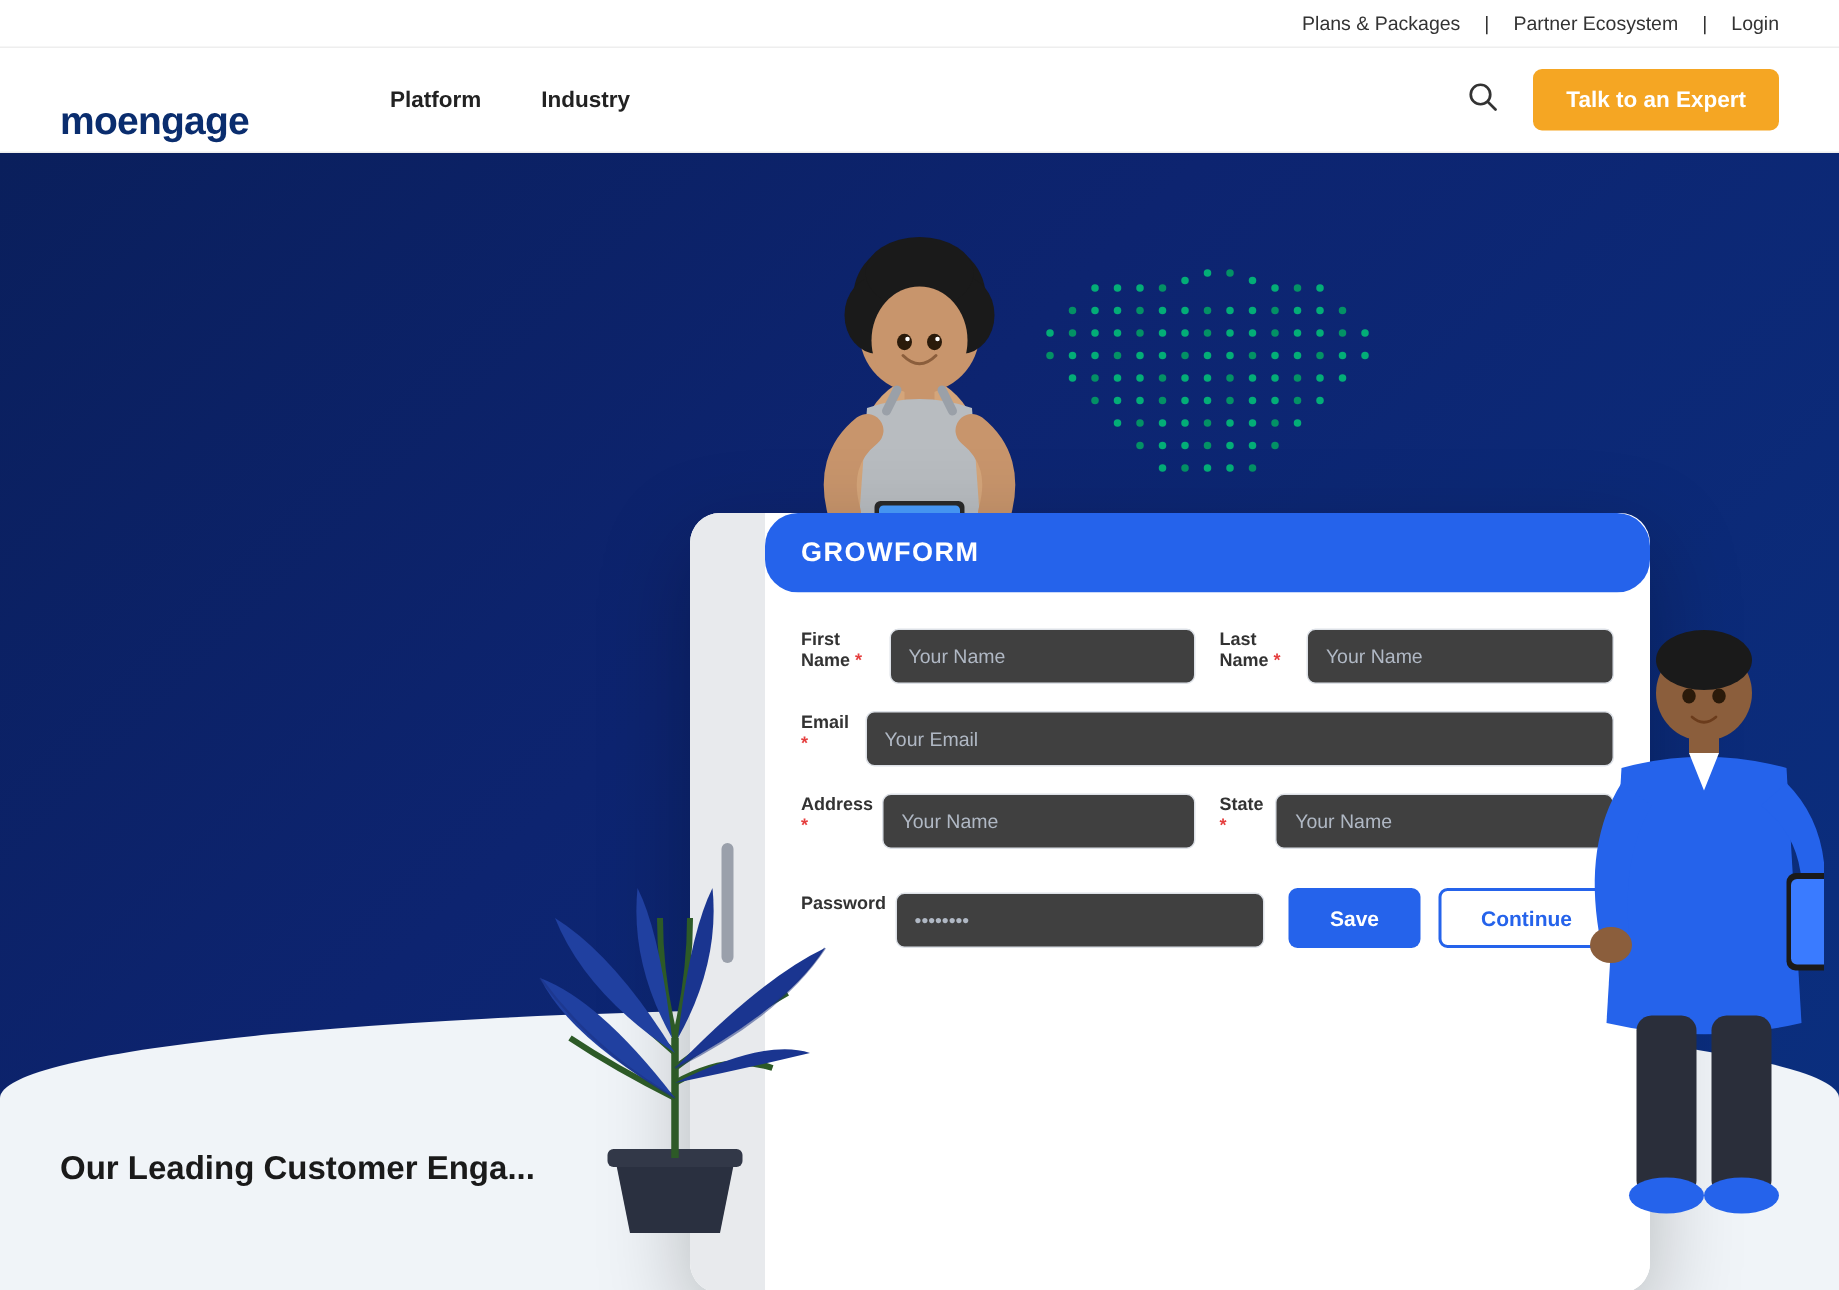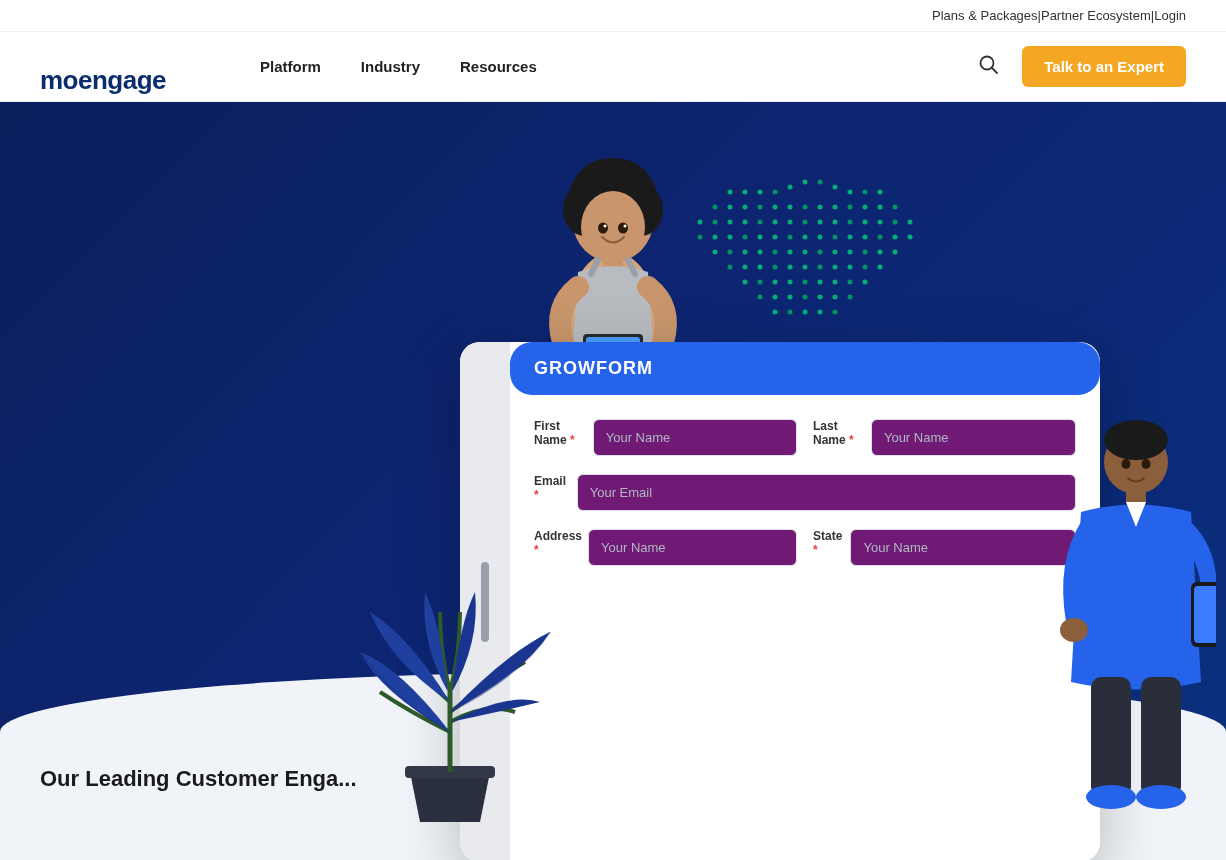--- a/index.html
+++ b/index.html
@@ -5,20 +5,21 @@
     * { margin: 0; padding: 0; box-sizing: border-box; }
     body { font-family: -apple-system, BlinkMacSystemFont, 'Segoe UI', sans-serif; width: 1226px; height: 860px; overflow: hidden; position: relative; }
 
     
     .top-bar {
       background: #fff;
       display: flex;
       justify-content: flex-end;
       align-items: center;
       padding: 8px 40px;
+      gap: 16px;
       border-bottom: 1px solid #eee;
       font-size: 13px;
       color: #333;
     }
     .top-bar a { color: #333; text-decoration: none; }
 
     
     .navbar {
       background: #fff;
       display: flex;
@@ -193,21 +194,21 @@
       color: #333;
     }
     .form-label .required { color: #e53e3e; }
     .form-input {
       width: 100%;
       padding: 10px 12px;
       border: 1px solid #dde1e7;
       border-radius: 6px;
       font-size: 13px;
       color: #999;
-      background: #701a75;
+      background: #404040;
       outline: none;
     }
     .form-input::placeholder { color: #b0b8c4; }
 
     
     .form-buttons {
       display: flex;
       gap: 12px;
       justify-content: flex-end;
       margin-top: 8px;
@@ -285,21 +286,20 @@
       
       <svg width="160" height="36" viewBox="0 0 160 36" fill="none">
         <text x="0" y="28" font-family="Arial, sans-serif" font-size="26" font-weight="700" fill="#0a2d6e">moengage</text>
       </svg>
     </span>
   </div>
 
   <div class="nav-links">
     <div class="nav-item">Platform</div>
     <div class="nav-item">Industry</div>
-    <div class="nav-item">Resources</div>
   </div>
 
   <div class="nav-right">
     <div class="search-icon">
       <svg width="20" height="20" viewBox="0 0 20 20" fill="none">
         <circle cx="9" cy="9" r="6.5" stroke="#333" stroke-width="1.8"></circle>
         <line x1="14" y1="14" x2="19" y2="19" stroke="#333" stroke-width="1.8" stroke-linecap="round"></line>
       </svg>
     </div>
     <button class="cta-button">Talk to an Expert</button>
@@ -517,20 +517,32 @@
               <input class="form-input" type="text" placeholder="Your Name" style="">
             </div>
             <div class="form-group">
               <label class="form-label">
                 <span>State</span> <span class="required">*</span>
               </label>
               <input class="form-input" type="text" placeholder="Your Name" style="">
             </div>
           </div>
 
+          <div class="form-row" style="align-items:flex-end;">
+            <div class="form-group">
+              <label class="form-label">
+                <span>Password</span>
+              </label>
+              <input class="form-input" type="password" placeholder="••••••••" style="">
+            </div>
+            <div class="form-buttons">
+              <button class="btn-save">Save</button>
+              <button class="btn-continue">Continue</button>
+            </div>
+          </div>
         </div>
       </div>
     </div>
   </div>
 
   <div style="position:absolute; right:10px; bottom:50px; z-index:6; width:160px; height:440px;">
     <svg width="160" height="440" viewBox="0 0 160 440">
 
       <circle cx="80" cy="60" r="32" fill="#8b5e3c"></circle>
 

